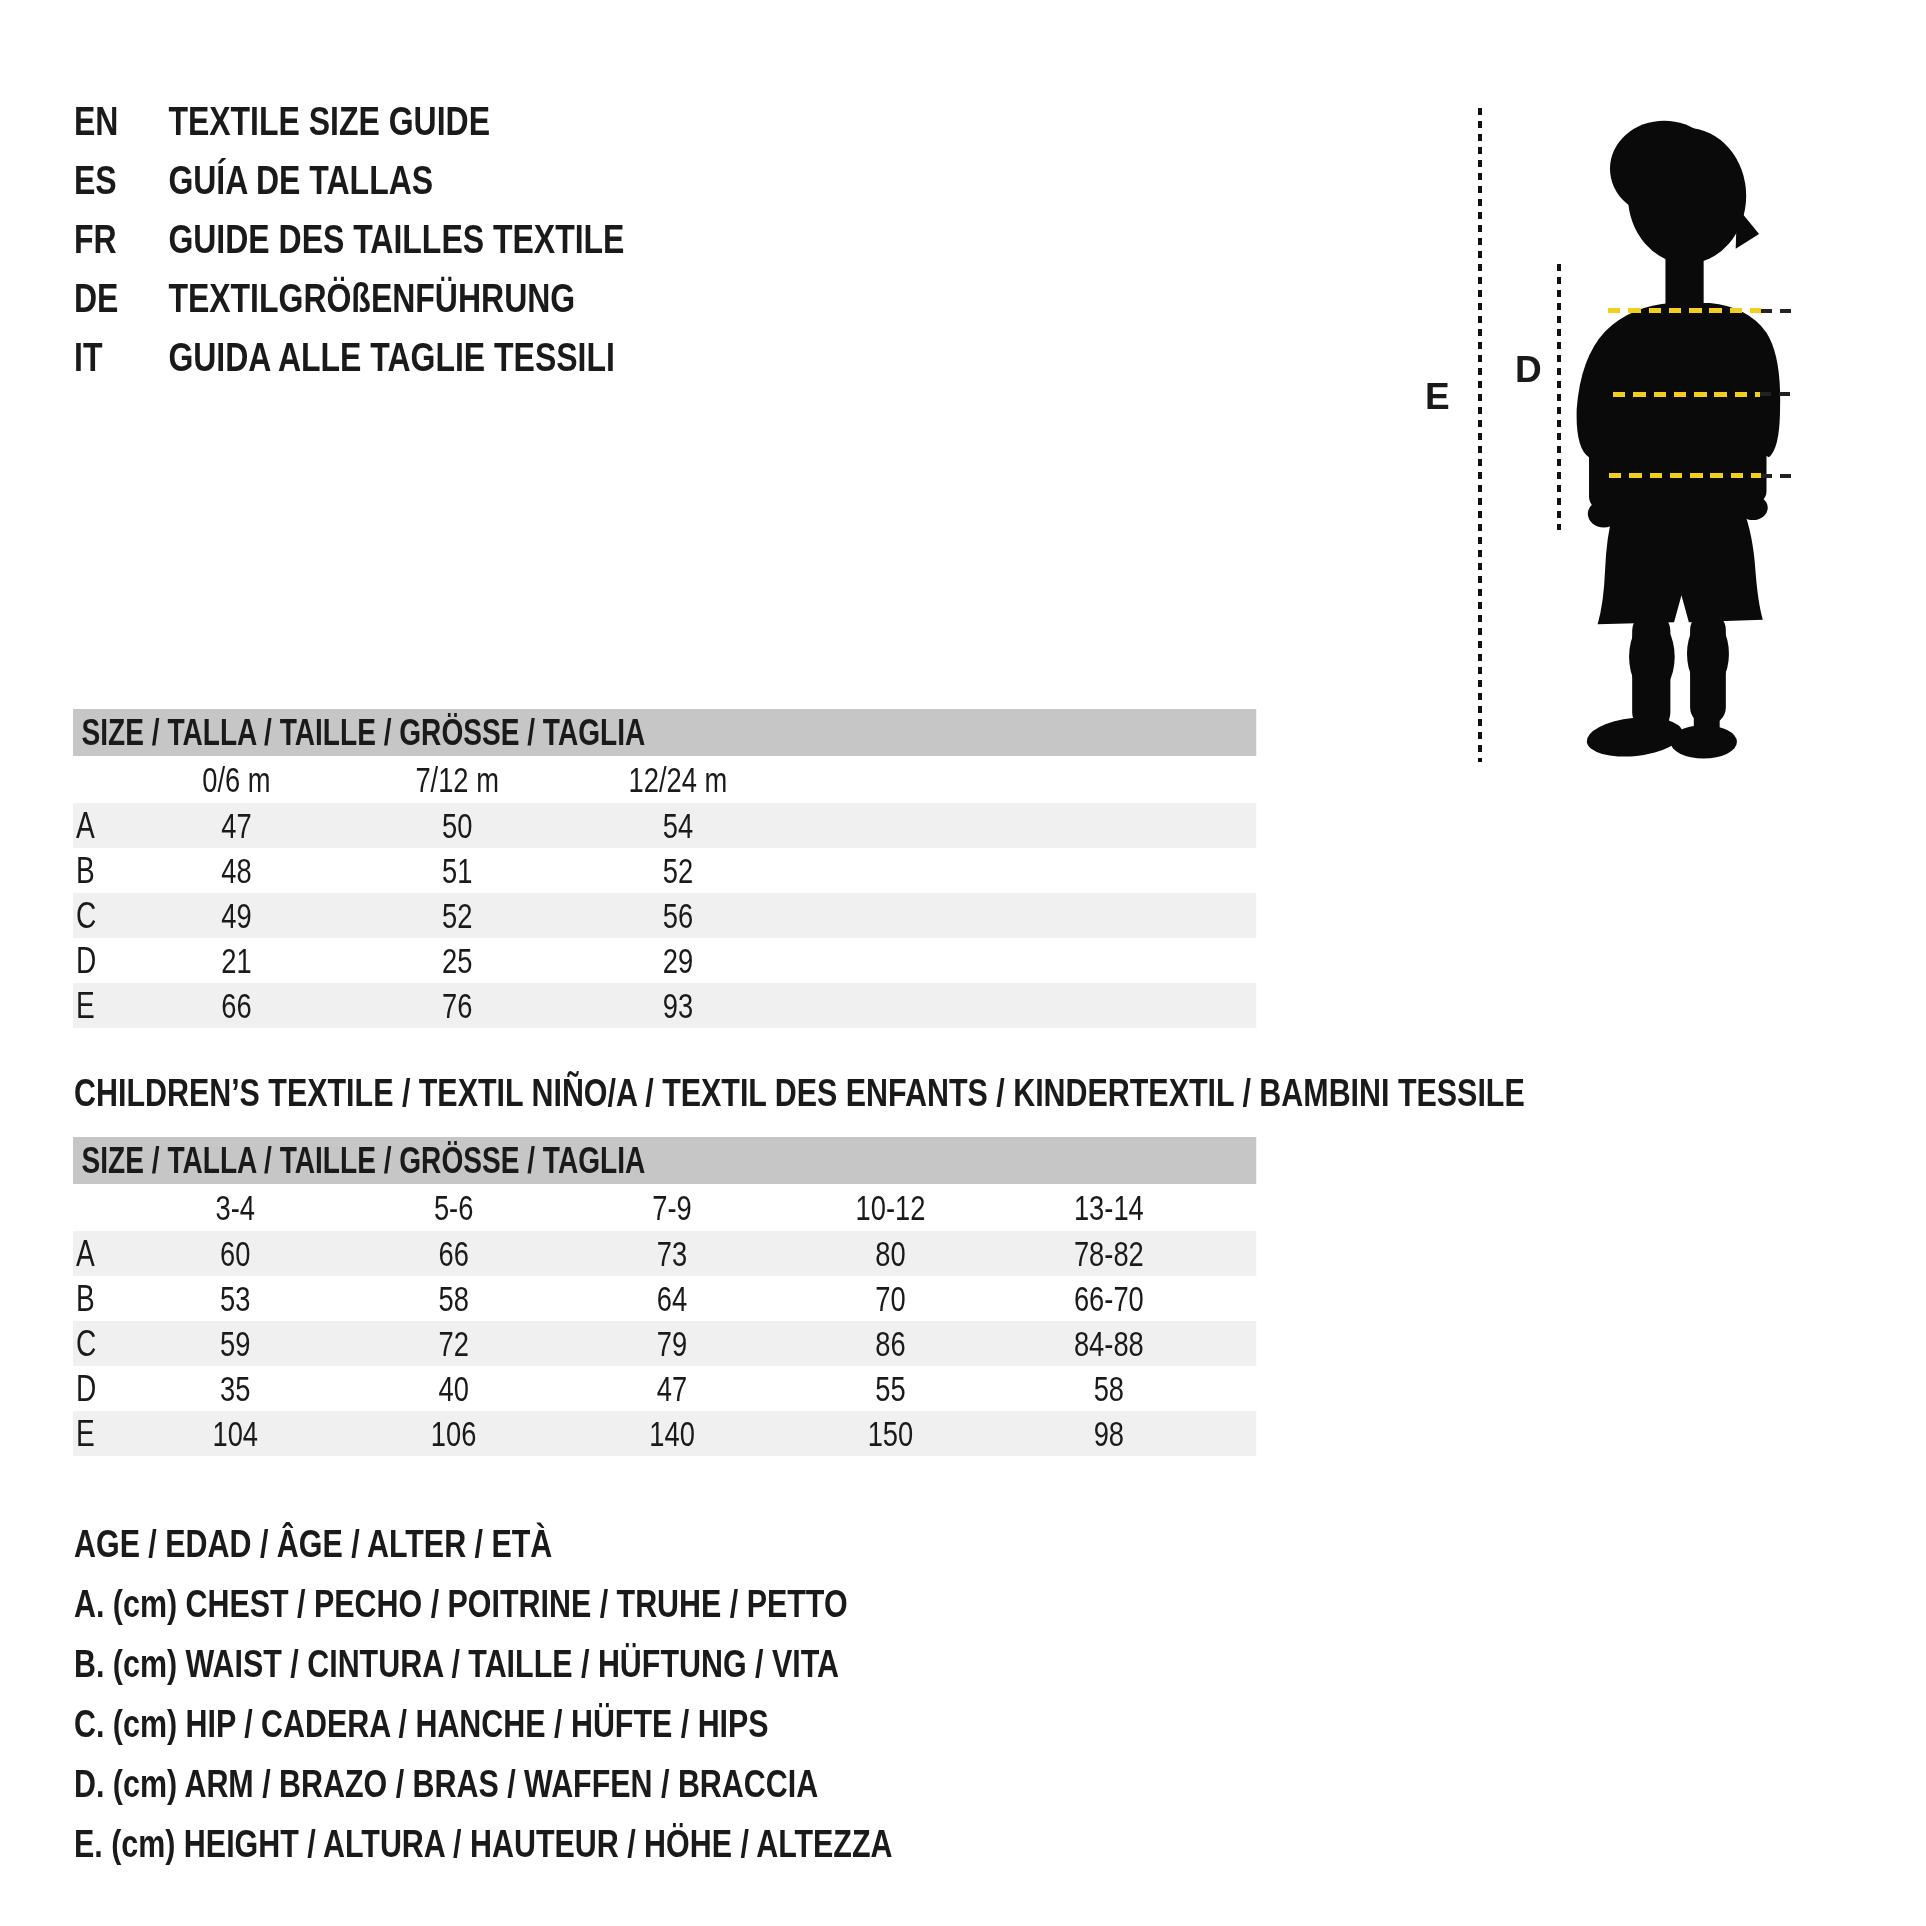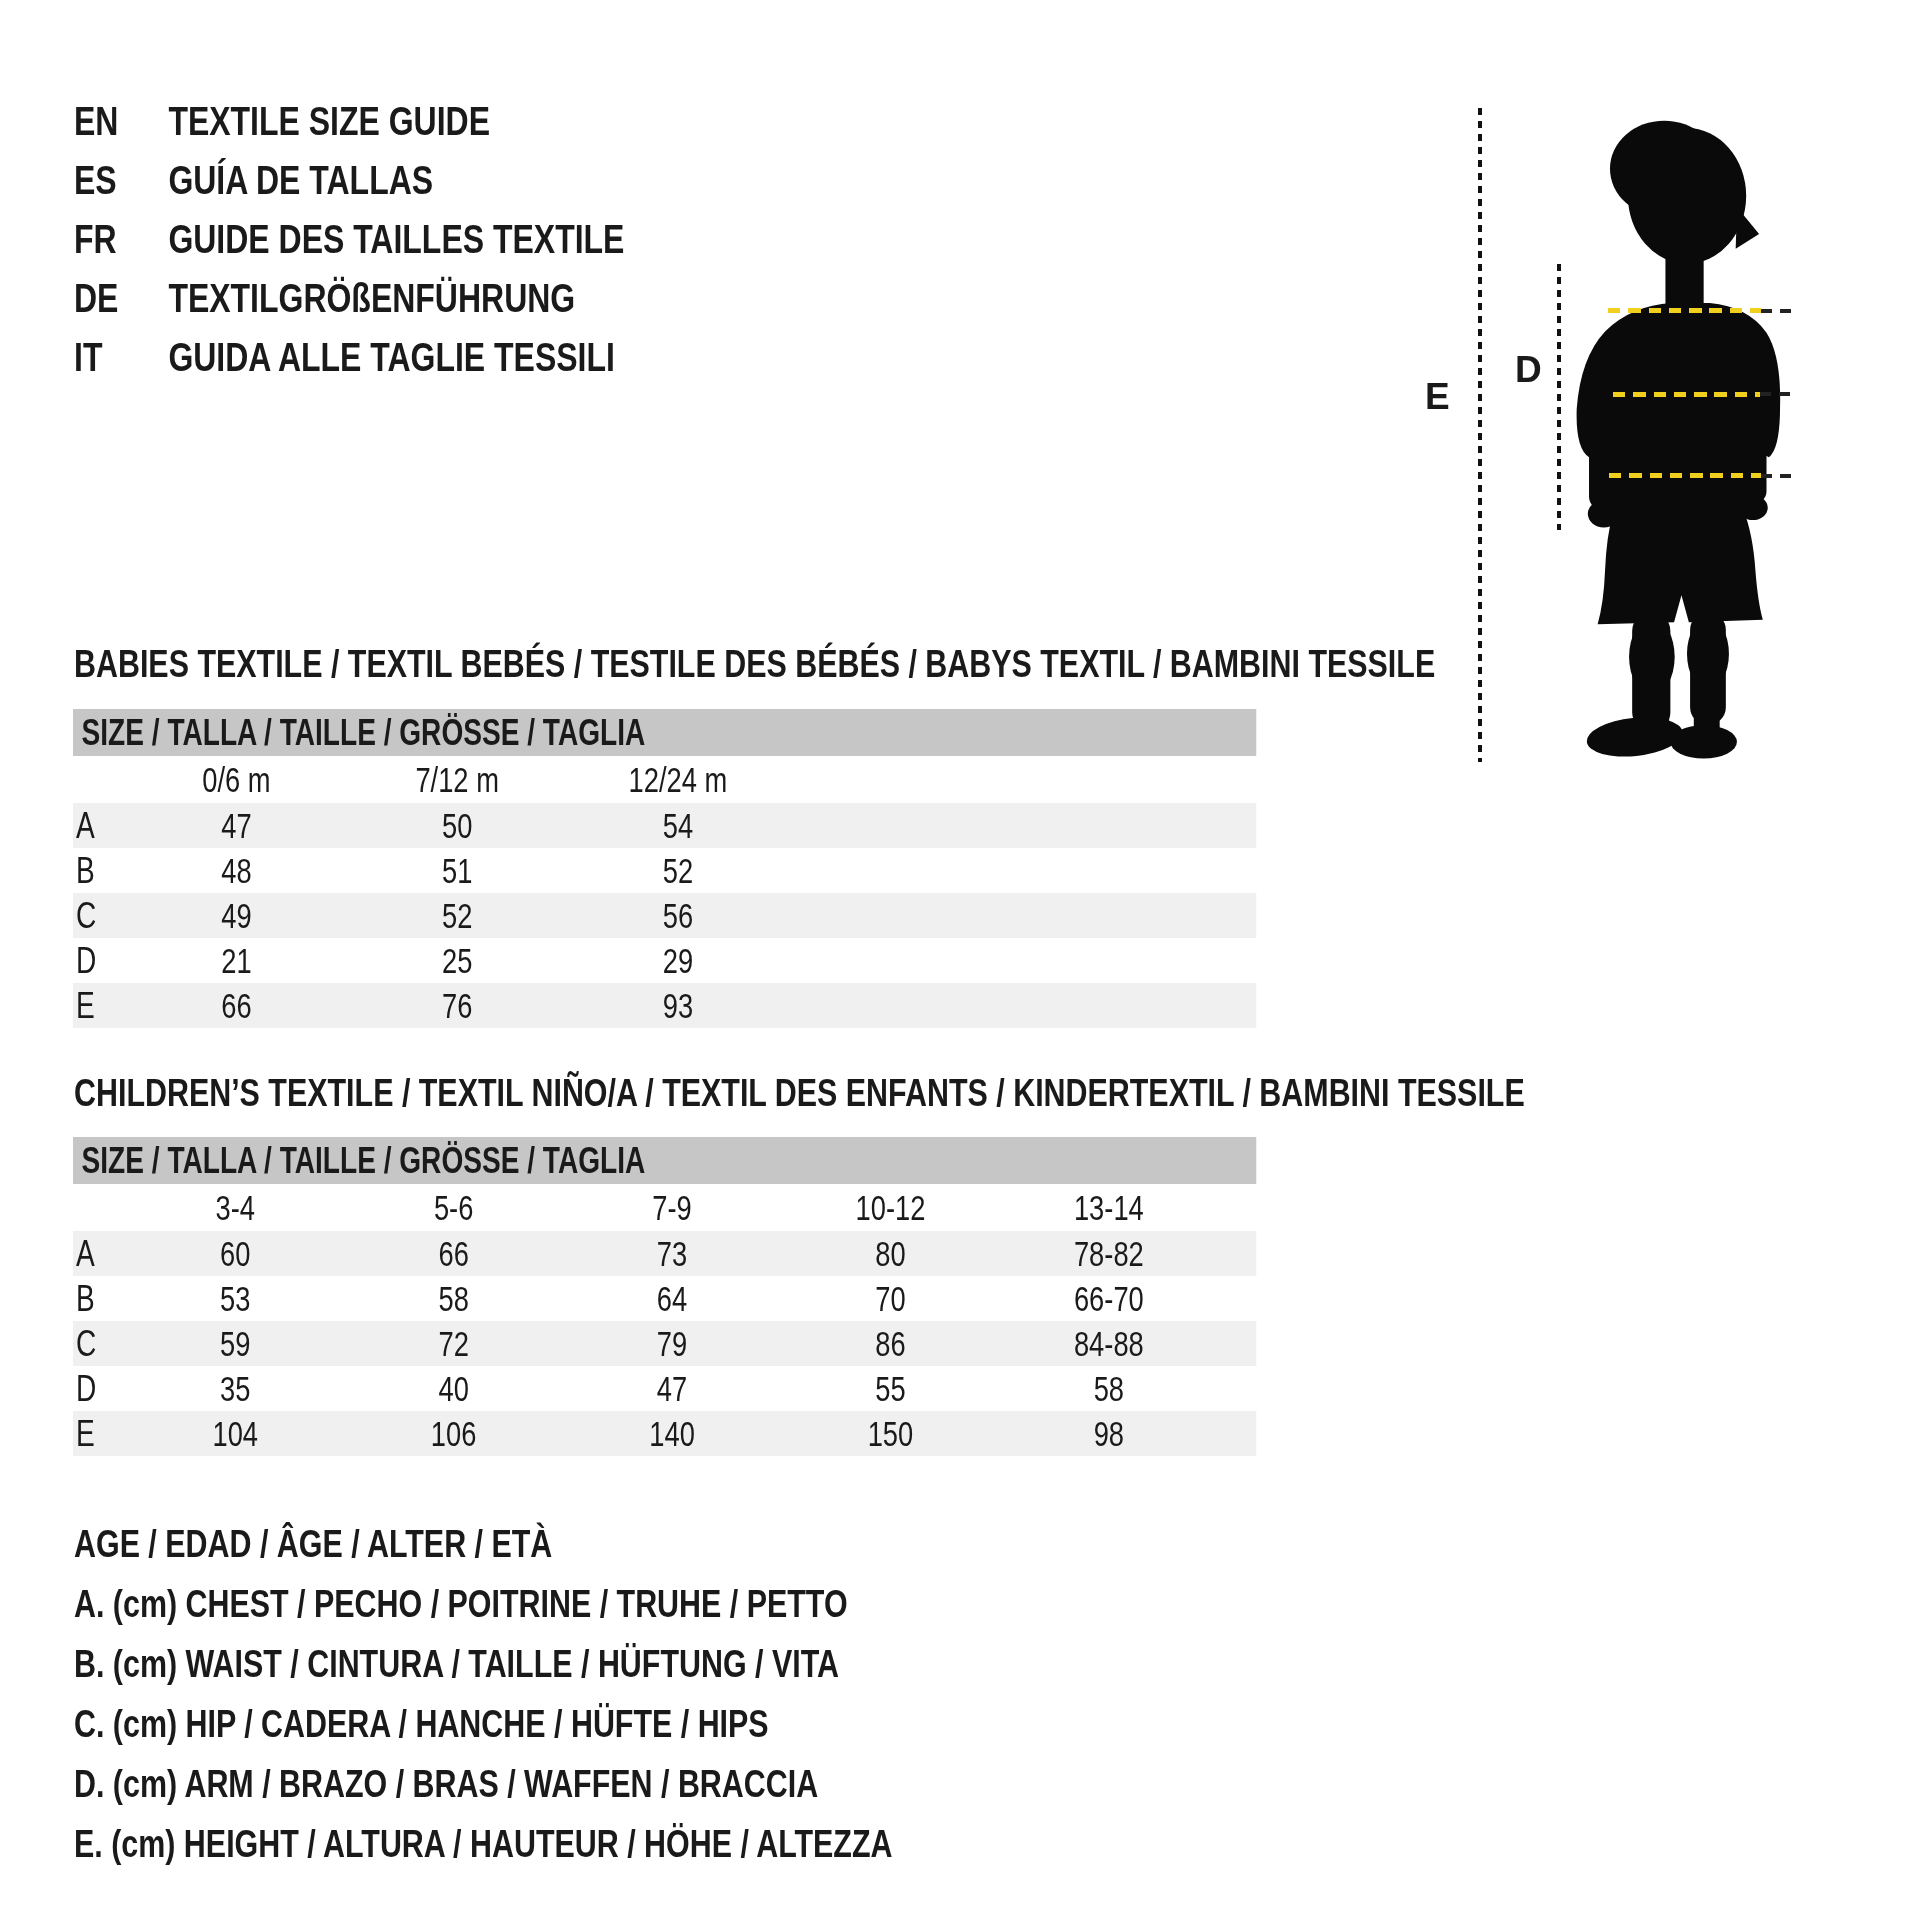--- a/index.html
+++ b/index.html
@@ -103,23 +103,20 @@
   <div class="hdash-k" style="left:1760px;top:392px;width:76px;"></div>
   <div class="hdash-y" style="left:1609px;top:473px;width:152px;"></div>
   <div class="hdash-k" style="left:1761px;top:474px;width:75px;"></div>
 
   <div class="figure-label" style="left:1850px;top:288px;">A</div>
   <div class="figure-label" style="left:1850px;top:372px;">B</div>
   <div class="figure-label" style="left:1850px;top:453px;">C</div>
   <div class="figure-label" style="left:1515px;top:348px;">D</div>
   <div class="figure-label" style="left:1425px;top:375px;">E</div>
 
-  <div class="section-heading heading-babies">
-    <span class="cond" style="display:inline-block;">BABIES TEXTILE / TEXTIL BEBÉS / TESTILE DES BÉBÉS / BABYS TEXTIL / BAMBINI TESSILE</span>
-  </div>
 
   <div class="tbl tbl-babies cond">
     <div class="tbl-header">SIZE / TALLA / TAILLE / GRÖSSE / TAGLIA</div>
     <div class="tbl-row tbl-colhead cols-babies">
       <div class="tbl-rowlabel"></div>
       <div class="tbl-cell">0/6 m</div>
       <div class="tbl-cell">7/12 m</div>
       <div class="tbl-cell">12/24 m</div>
     </div>
     <div class="tbl-row cols-babies stripe">

